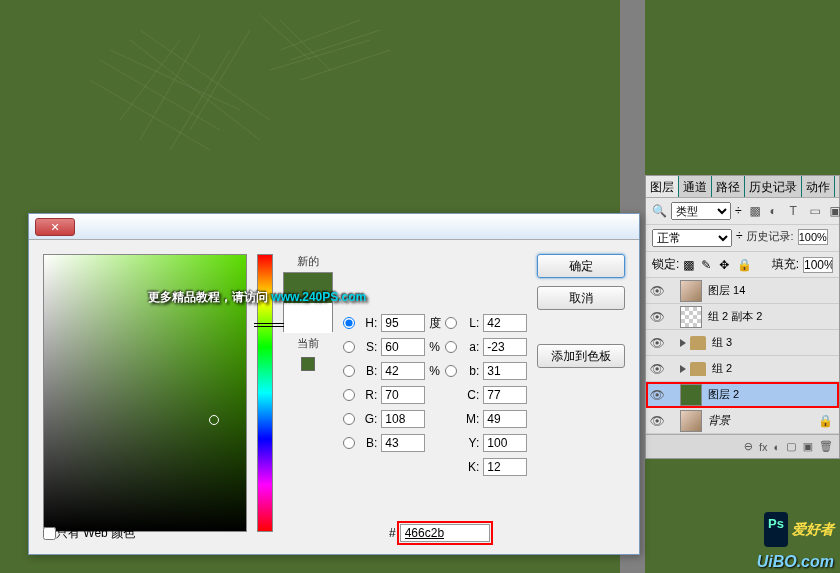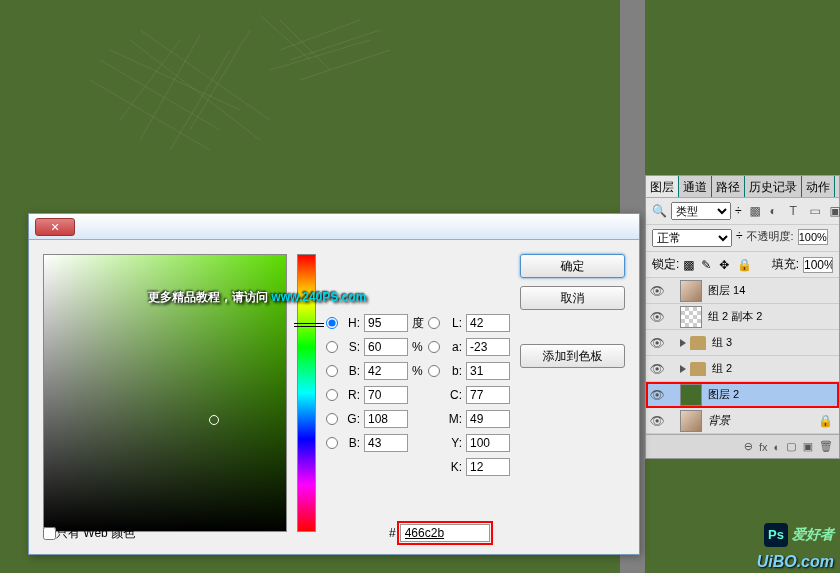--- a/index.html
+++ b/index.html
@@ -79,22 +79,22 @@
     
     .bottom-row { position: absolute; bottom: 12px; left: 14px; display: flex; align-items: center; gap: 0; }
     .bottom-row input[type=checkbox] { width: 13px; height: 13px; }
     .hex-row { position: absolute; bottom: 12px; left: 360px; display: flex; align-items: center; gap: 4px; }
     .hex-input { width: 90px; height: 18px; border: 1px solid #999; padding: 0 4px; text-decoration: underline; }
     .hex-highlight { outline: 2px solid red; outline-offset: 1px; }
     
     .watermark { position: absolute; top: 283px; left: 148px; font-size: 20px; font-weight: bold; color: #fff; text-shadow: 2px 2px 3px #000, -1px -1px 2px #000; z-index: 50; white-space: nowrap; }
     .watermark a { color: #00d4e8; text-decoration: none; }
     .corner-mark { position: absolute; bottom: 4px; right: 6px; display:flex; align-items:center; gap:4px; }
-    .ps-logo { width: 24px; height: 24px; background: #001a33; color: #6fc; font-weight: bold; text-align: center; line-height: 24px; border-radius: 4px; font-size:13px; }
-    .corner-text1 { font-style: italic; color: #86efac; font-size: 14px; font-weight:bold; }
+    .ps-logo { width: 24px; height: 35px; background: #001a33; color: #6fc; font-weight: bold; text-align: center; line-height: 24px; border-radius: 4px; font-size:13px; }
+    .corner-text1 { font-style: italic; color: #fde047; font-size: 14px; font-weight:bold; }
     .uibo { position: absolute; bottom: 2px; right: 6px; color: #7dd3fc; font-size: 16px; font-weight: bold; font-style: italic; text-shadow: 1px 1px 2px #000; }
     
     svg { display: block; }
     .thumb-img { background: linear-gradient(135deg, #e8d0c0, #a08060); }
     .thumb-checker { background: repeating-conic-gradient(#ccc 0 25%, #fff 0 50%) 0 0/8px 8px; }
     .thumb-green { background: #466c2b; }
   </style>
 </head>
 <body>
 
@@ -127,21 +127,21 @@
       <span>▩</span>
       <span>◐</span>
       <span>T</span>
       <span>▭</span>
       <span>▣</span>
     </div>
   </div>
   <div class="blend-row">
     <select><option>正常</option></select>
     <span>÷</span>
-    <span class="opacity-label">不透明度:</span>
+    <span class="opacity-label">历史记录:</span>
     <input value="100%" style="">
   </div>
   <div class="lock-row">
     <span>锁定:</span>
     <div class="lock-icons">
       <span>▩</span>
       <span>✎</span>
       <span>✥</span>
       <span>🔒</span>
     </div>
@@ -204,20 +204,29 @@
   <div class="picker-titlebar">
     <div class="close-btn">✕</div>
   </div>
   <div class="picker-body">
     <div class="color-field">
       <div class="color-cursor"></div>
     </div>
     <div class="hue-strip">
       <div class="hue-sel"></div>
     </div>
+    <div class="preview-col">
+      <div class="new-label">新的</div>
+      <div class="swatch-stack">
+        <div class="swatch-new"></div>
+        <div class="swatch-cur"></div>
+      </div>
+      <div class="cur-label">当前</div>
+      <div class="tiny-swatch"></div>
+    </div>
     <div class="values-col">
       <div class="val-grid">
         <input type="radio" class="val-radio" checked="" style="">
           <span class="val-label">H:</span>
           <input class="val-input" value="95" style="">
           <span class="val-unit">度</span>
         <input type="radio" class="val-radio" style="">
           <span class="val-label">L:</span>
           <input class="val-input" value="42" style="">
 

